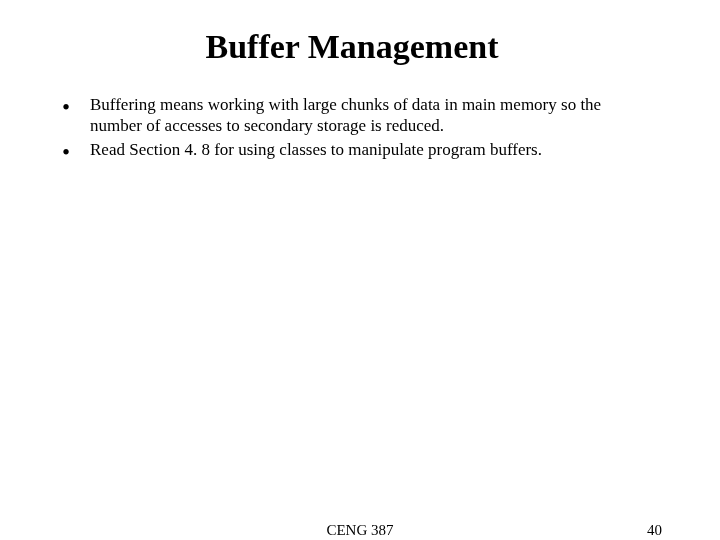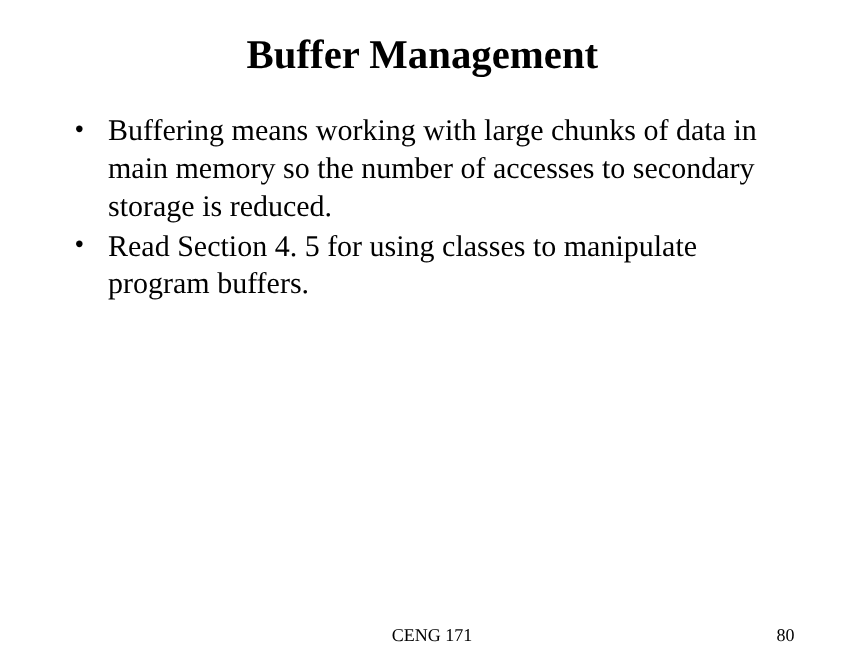--- a/index.html
+++ b/index.html
@@ -1,31 +1,31 @@
 <!DOCTYPE html>
 <html><head>
 <meta charset="utf-8">
 <style>
   * { margin: 0; padding: 0; box-sizing: border-box; }
   html, body { width: 720px; height: 540px; background: #fff; font-family: "Times New Roman", Times, serif; color: #000; }
   .slide { width: 704px; height: 540px; position: relative; padding: 28px 50px 0 50px; }
   .title { font-size: 34px; font-weight: bold; text-align: center; margin-bottom: 28px; }
   ul.bullets { list-style: none; padding-left: 12px; }
-  ul.bullets li { font-size: 25px; line-height: 1.25; margin-bottom: 2px; position: relative; padding-left: 28px; }
+  ul.bullets li { font-size: 17px; line-height: 1.25; margin-bottom: 2px; position: relative; padding-left: 28px; }
   ul.bullets li::before { content: "•"; position: absolute; left: 0; top: 0; font-size: 23px; }
   .footer { position: absolute; bottom: 18px; left: 0; width: 720px; font-size: 15px; }
   .footer-course { position: absolute; left: 0; width: 720px; text-align: center; }
   .footer-page { position: absolute; right: 58px; }
 </style>
 </head>
 <body>
 
 <div class="slide">
   <h1 class="title">Buffer Management</h1>
   <ul class="bullets">
     <li>Buffering means working with large chunks of data in main memory so the number of accesses to secondary storage is reduced.</li>
-    <li>Read Section 4. 5 for using classes to manipulate program buffers.</li>
+    <li>Read Section 4. 8 for using classes to manipulate program buffers.</li>
   </ul>
   <div class="footer">
-    <span class="footer-course">CENG 171</span>
-    <span class="footer-page">80</span>
+    <span class="footer-course">CENG 387</span>
+    <span class="footer-page">40</span>
   </div>
 </div>
 
 </body></html>

